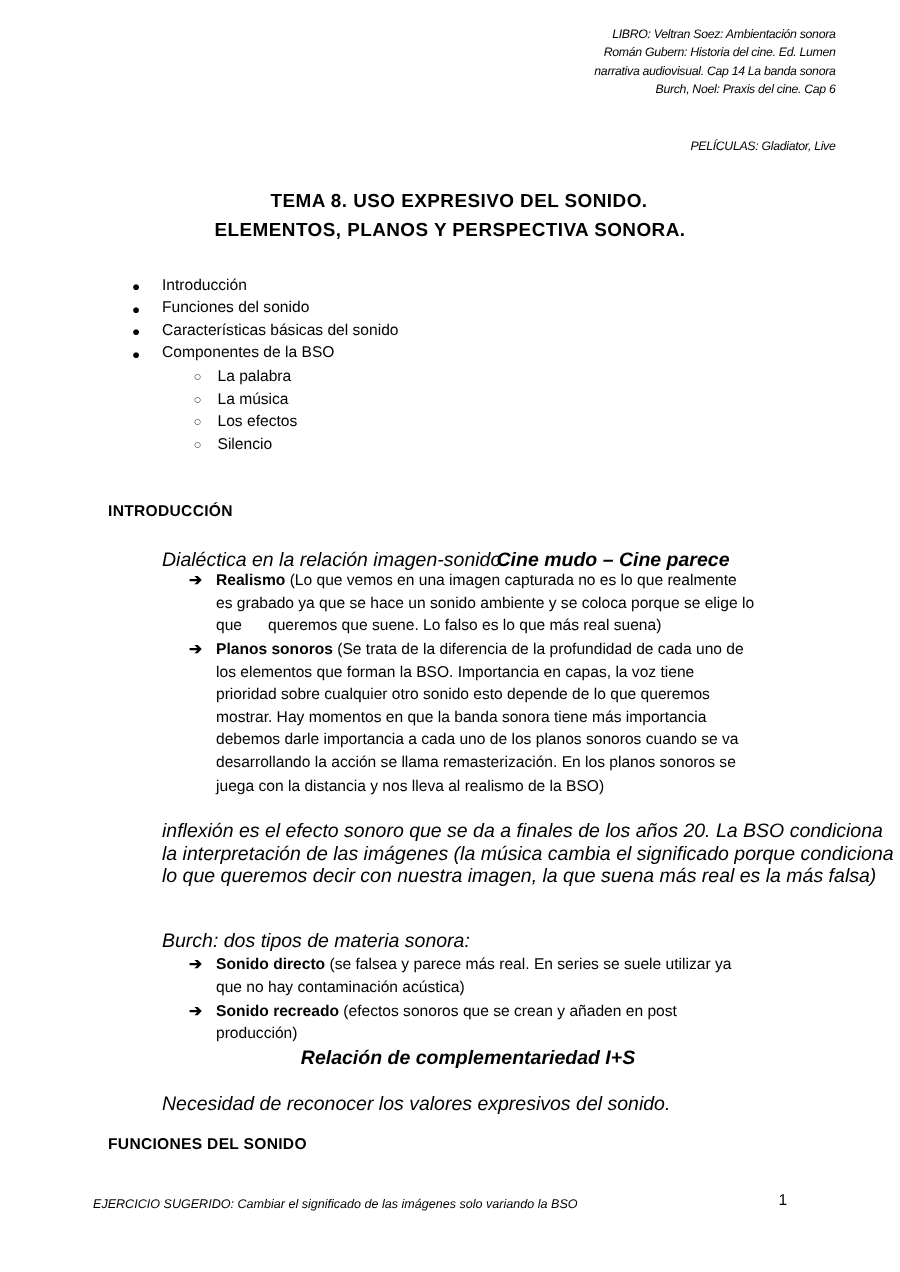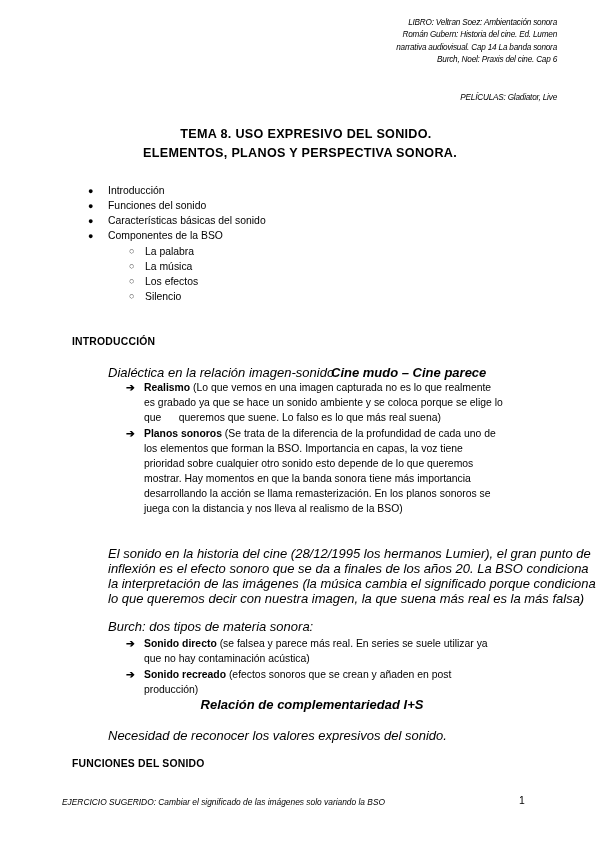--- a/index.html
+++ b/index.html
@@ -98,26 +98,26 @@
   <div class="line">es grabado ya que se hace un sonido ambiente y se coloca porque se elige lo</div>
   <div class="line" style="white-space:pre;">que      queremos que suene. Lo falso es lo que más real suena)</div>
 </div>
 
 <div class="arrow-item" style="top:426px;">
   <span class="arr">➔</span>
   <div class="line"><span class="b">Planos sonoros</span><span> (Se trata de la diferencia de la profundidad de cada uno de</span></div>
   <div class="line">los elementos que forman la BSO. Importancia en capas, la voz tiene</div>
   <div class="line">prioridad sobre cualquier otro sonido esto depende de lo que queremos</div>
   <div class="line">mostrar. Hay momentos en que la banda sonora tiene más importancia</div>
+  <div class="line">debemos darle importancia a cada uno de los planos sonoros cuando se va</div>
   <div class="line">desarrollando la acción se llama remasterización. En los planos sonoros se</div>
   <div class="line">juega con la distancia y nos lleva al realismo de la BSO)</div>
 </div>
 
 <div class="abs para" style="left:108px; top:546px;">
-  <div class="line">El sonido en la historia del cine (28/12/1995 los hermanos Lumier), el gran punto de</div>
   <div class="line">inflexión es el efecto sonoro que se da a finales de los años 20. La BSO condiciona</div>
   <div class="line">la interpretación de las imágenes (la música cambia el significado porque condiciona</div>
   <div class="line">lo que queremos decir con nuestra imagen, la que suena más real es la más falsa)</div>
 </div>
 
 <div class="abs para line" style="left:108px; top:619px;">Burch: dos tipos de materia sonora:</div>
 
 <div class="arrow-item" style="top:636px;">
   <span class="arr">➔</span>
   <div class="line"><span class="b">Sonido directo</span><span> (se falsea y parece más real. En series se suele utilizar ya</span></div>

